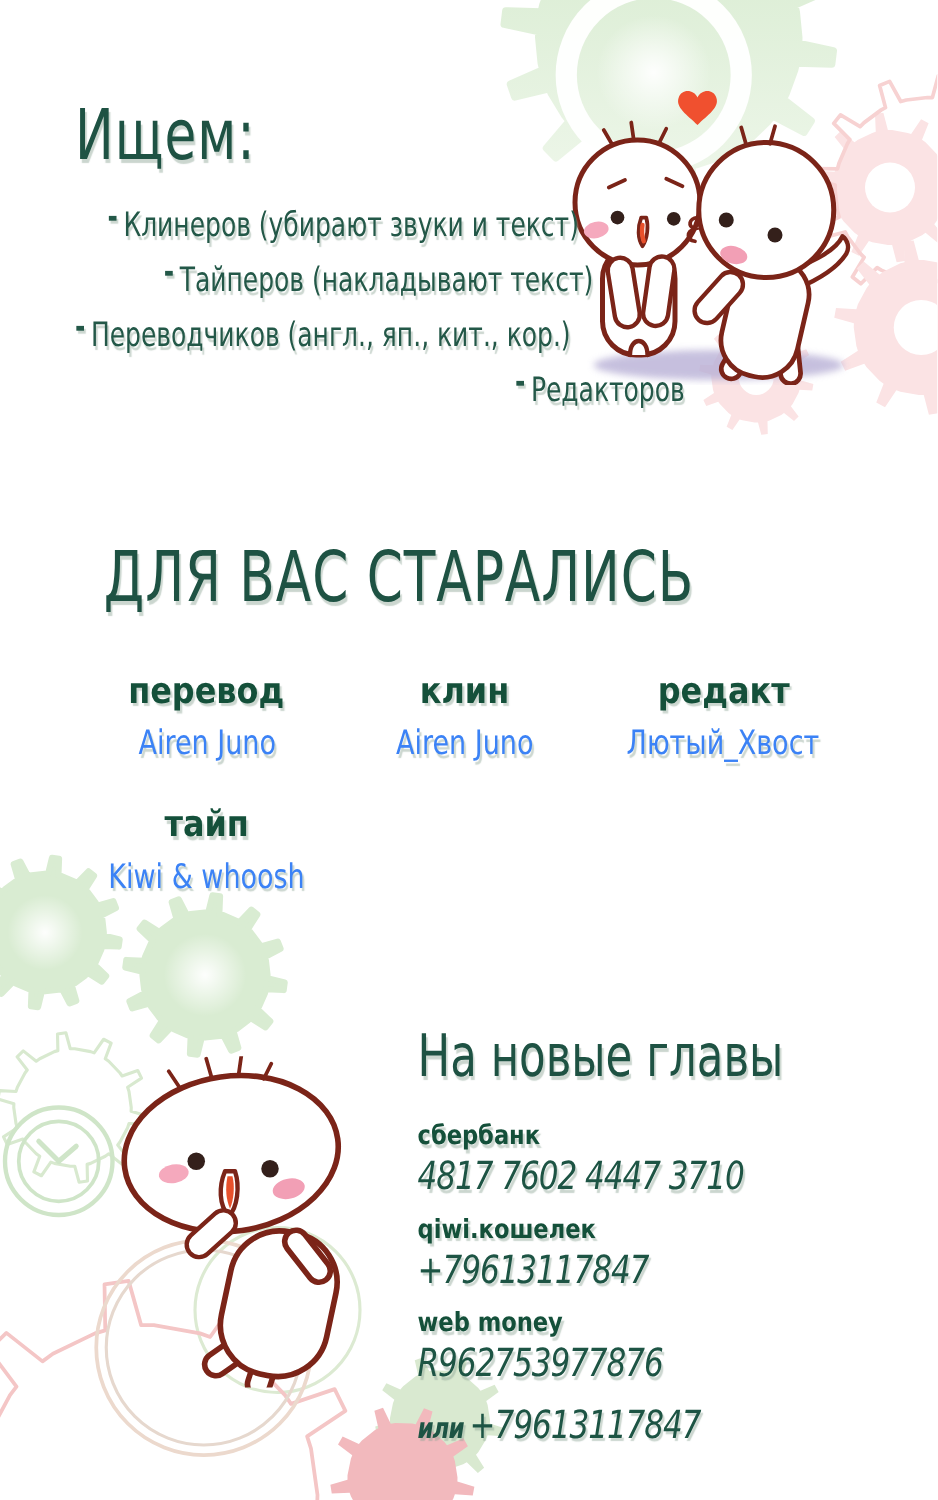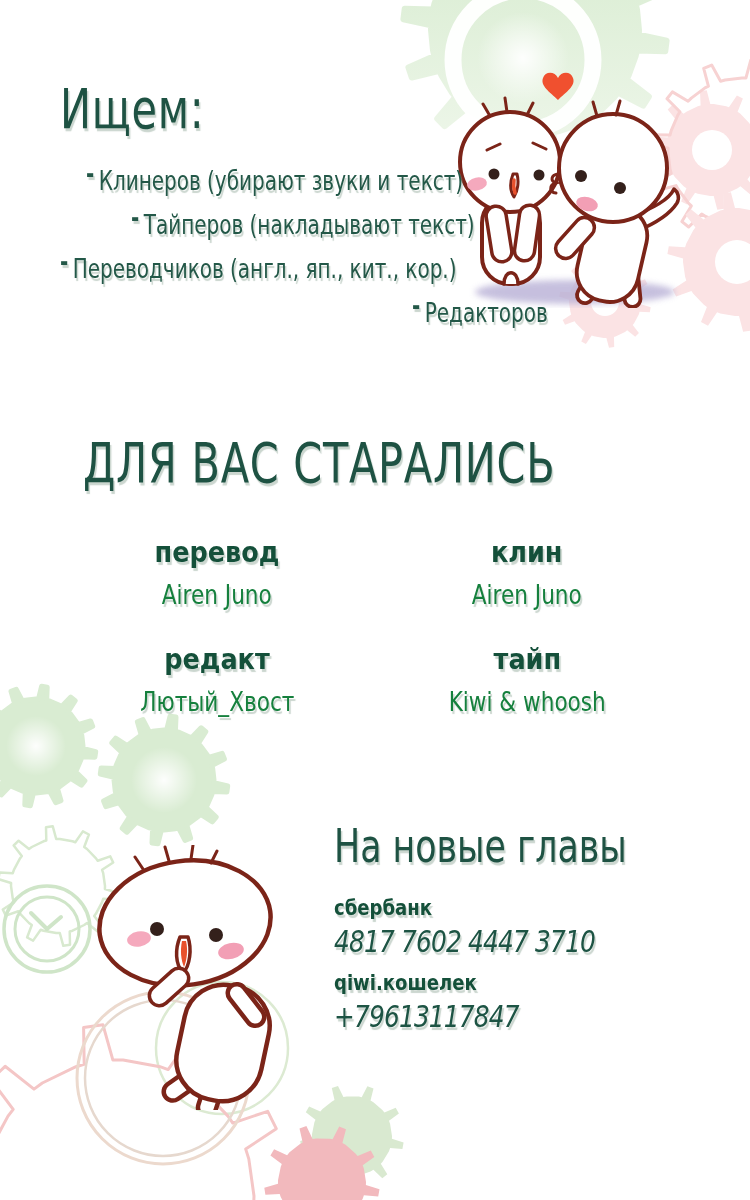--- a/index.html
+++ b/index.html
@@ -17,25 +17,25 @@
   
   .recruit{position:absolute;left:60px;top:76px;}
   .recruit h1{margin:0 0 26px 0;font-size:56px;font-weight:normal;letter-spacing:1px;color:#1e5243;}
   .recruit ul{margin:0;padding:0;list-style:none;text-align:right;}
   .recruit li{font-size:27px;line-height:1;margin-bottom:17px;color:#235848;}
   .dash{display:inline-block;transform:translateY(-7px);margin-right:6px;font-weight:bold;}
 
   
   .credits{position:absolute;left:0;top:430px;width:632px;text-align:center;}
   .credits h2{margin:0;font-size:56px;font-weight:normal;letter-spacing:1px;color:#1e5243;}
-  .grid{width:620px;margin:40px 0 0 62px;display:grid;grid-template-columns:1fr 1fr;row-gap:32px;}
+  .grid{width:620px;margin:40px 0 0 62px;display:grid;grid-template-columns:1fr 1fr 1fr;row-gap:32px;}
   .cell{text-align:center;}
   .role{font-size:29px;font-weight:bold;color:#14503a;}
   .role .narrowC{transform:scaleX(.88);}
-  .nm{font-size:27px;margin-top:10px;color:#15803d;}
+  .nm{font-size:27px;margin-top:10px;color:#3b82f6;}
   .nm .narrowC{transform:scaleX(.8);}
 
   
   .donate{position:absolute;left:334px;top:818px;width:360px;}
   .donate h2{margin:0 0 24px 0;font-size:47px;font-weight:normal;color:#1e5243;}
   .mlabel{font-size:21px;font-weight:bold;color:#14503a;line-height:1.05;}
   .mlabel .narrow{transform:scaleX(.86);}
   .mvalue{font-size:31px;font-style:italic;margin:4px 0 13px 0;color:#1d5444;letter-spacing:-1px;}
   .mvalue .narrow{transform:scaleX(.8);}
   .alt-prefix{font-size:23px;font-weight:bold;font-style:italic;margin-right:6px;}
@@ -200,15 +200,20 @@
     <div class="method">
       <div class="mlabel sh"><span class="narrow">сбербанк</span></div>
       <div class="mvalue sh"><span class="narrow">4817 7602 4447 3710</span></div>
     </div>
 
     <div class="method">
       <div class="mlabel sh"><span class="narrow">qiwi.кошелек</span></div>
       <div class="mvalue sh"><span class="narrow">+79613117847</span></div>
     </div>
 
+    <div class="method">
+      <div class="mlabel sh"><span class="narrow">web money</span></div>
+      <div class="mvalue sh"><span class="narrow">R962753977876</span></div>
+      <div class="mvalue sh"><span class="narrow"><span class="alt-prefix">или</span><span>+79613117847</span></span></div>
+    </div>
   </section>
 
 </div>
 
 </body></html>

